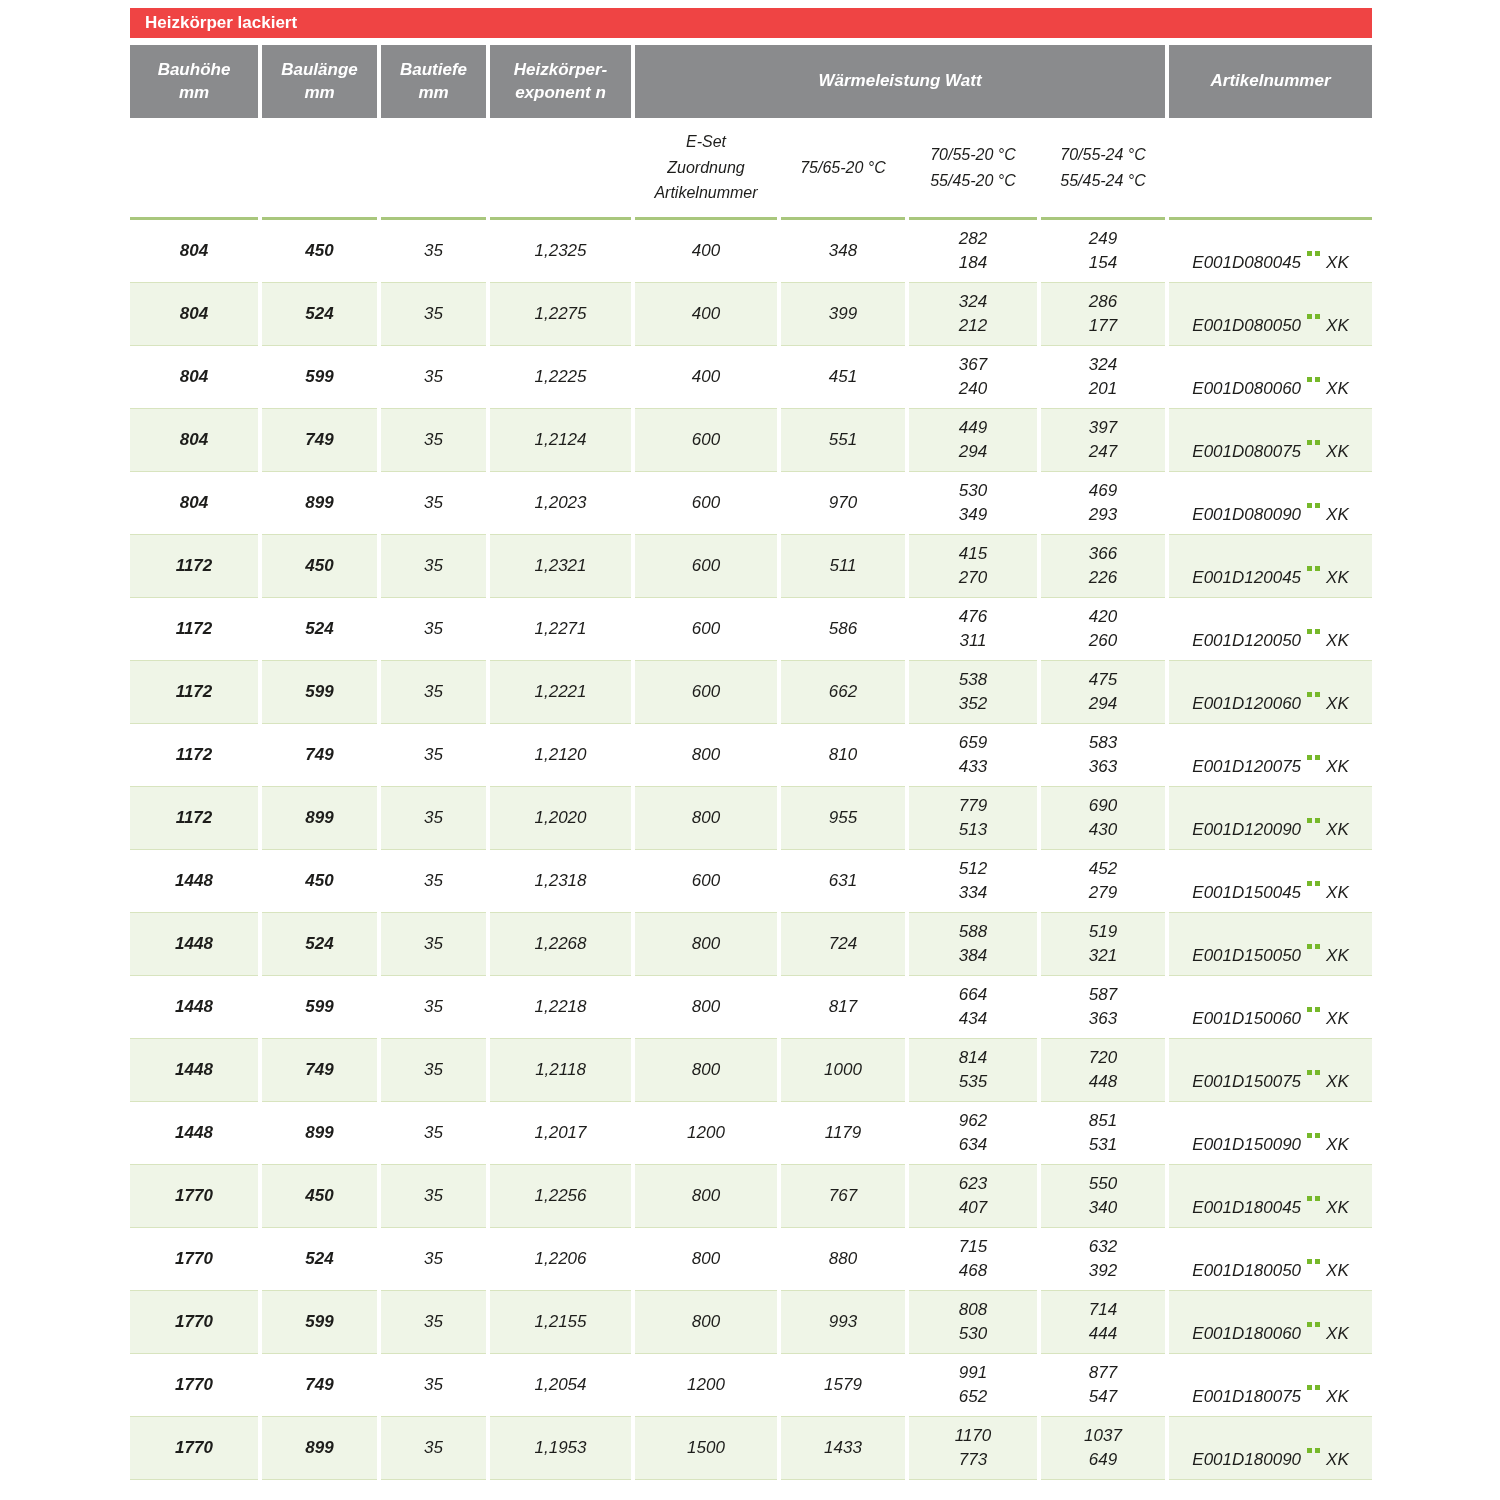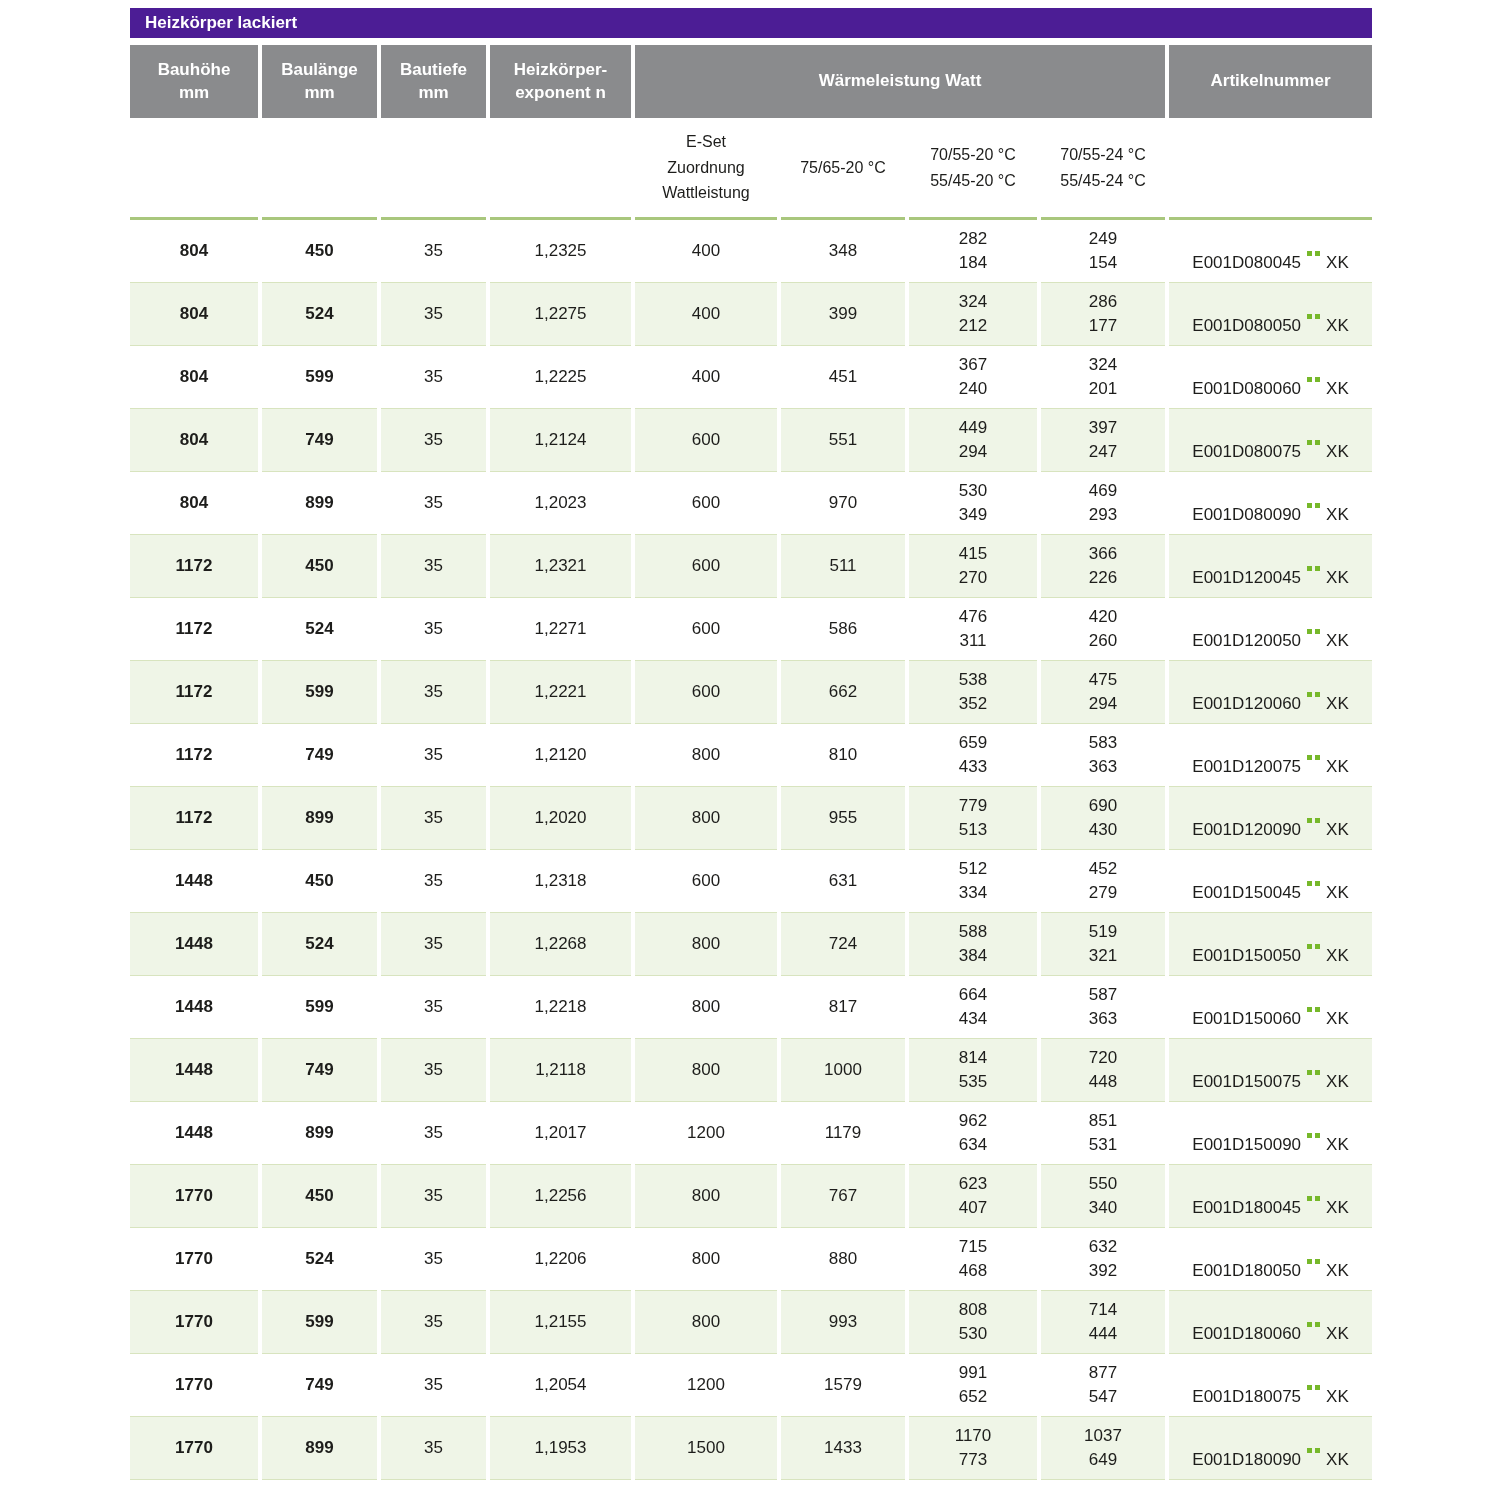--- a/index.html
+++ b/index.html
@@ -8,32 +8,33 @@
     width: 1500px; height: 1500px;
     background: #ffffff;
     font-family: "Liberation Sans", "DejaVu Sans", sans-serif;
     color: #1d1d1b;
     position: relative;
   }
   .page { position: absolute; top: 8px; left: 130px; width: 1242px; }
 
   .title-bar {
     height: 30px; line-height: 30px;
-    background: #4c1d95; color: #ffffff;
+    background: #ef4444; color: #ffffff;
     font-size: 17px; font-weight: bold;
     padding-left: 15px;
     margin-bottom: 7px;
   }
 
   table {
     table-layout: fixed;
     border-collapse: separate;
     border-spacing: 4px 0;
     width: 1250px;
     margin-left: -4px;
+    font-style: italic;
   }
   col.c1 { width: 128px; } col.c2 { width: 115px; } col.c3 { width: 105px; }
   col.c4 { width: 141px; } col.c5 { width: 142px; } col.c6 { width: 124px; }
   col.c7 { width: 128px; } col.c8 { width: 124px; } col.c9 { width: 203px; }
 
   th, td { padding: 0; text-align: center; vertical-align: middle; }
 
   tr.head-row th {
     background: #8a8b8d; color: #ffffff;
     font-weight: bold; font-size: 17px;
@@ -95,21 +96,21 @@
         <th colspan="4">Wärmeleistung Watt</th>
         <th>Artikelnummer</th>
       </tr>
       <tr class="subhead">
         <th></th>
         <th></th>
         <th></th>
         <th></th>
         <th>E-Set
 Zuordnung
-Wattleistung</th>
+Artikelnummer</th>
         <th>75/65-20 °C</th>
         <th>70/55-20 °C
 55/45-20 °C</th>
         <th>70/55-24 °C
 55/45-24 °C</th>
         <th></th>
       </tr>
     </thead>
     <tbody id="table-body">
   <tr>

